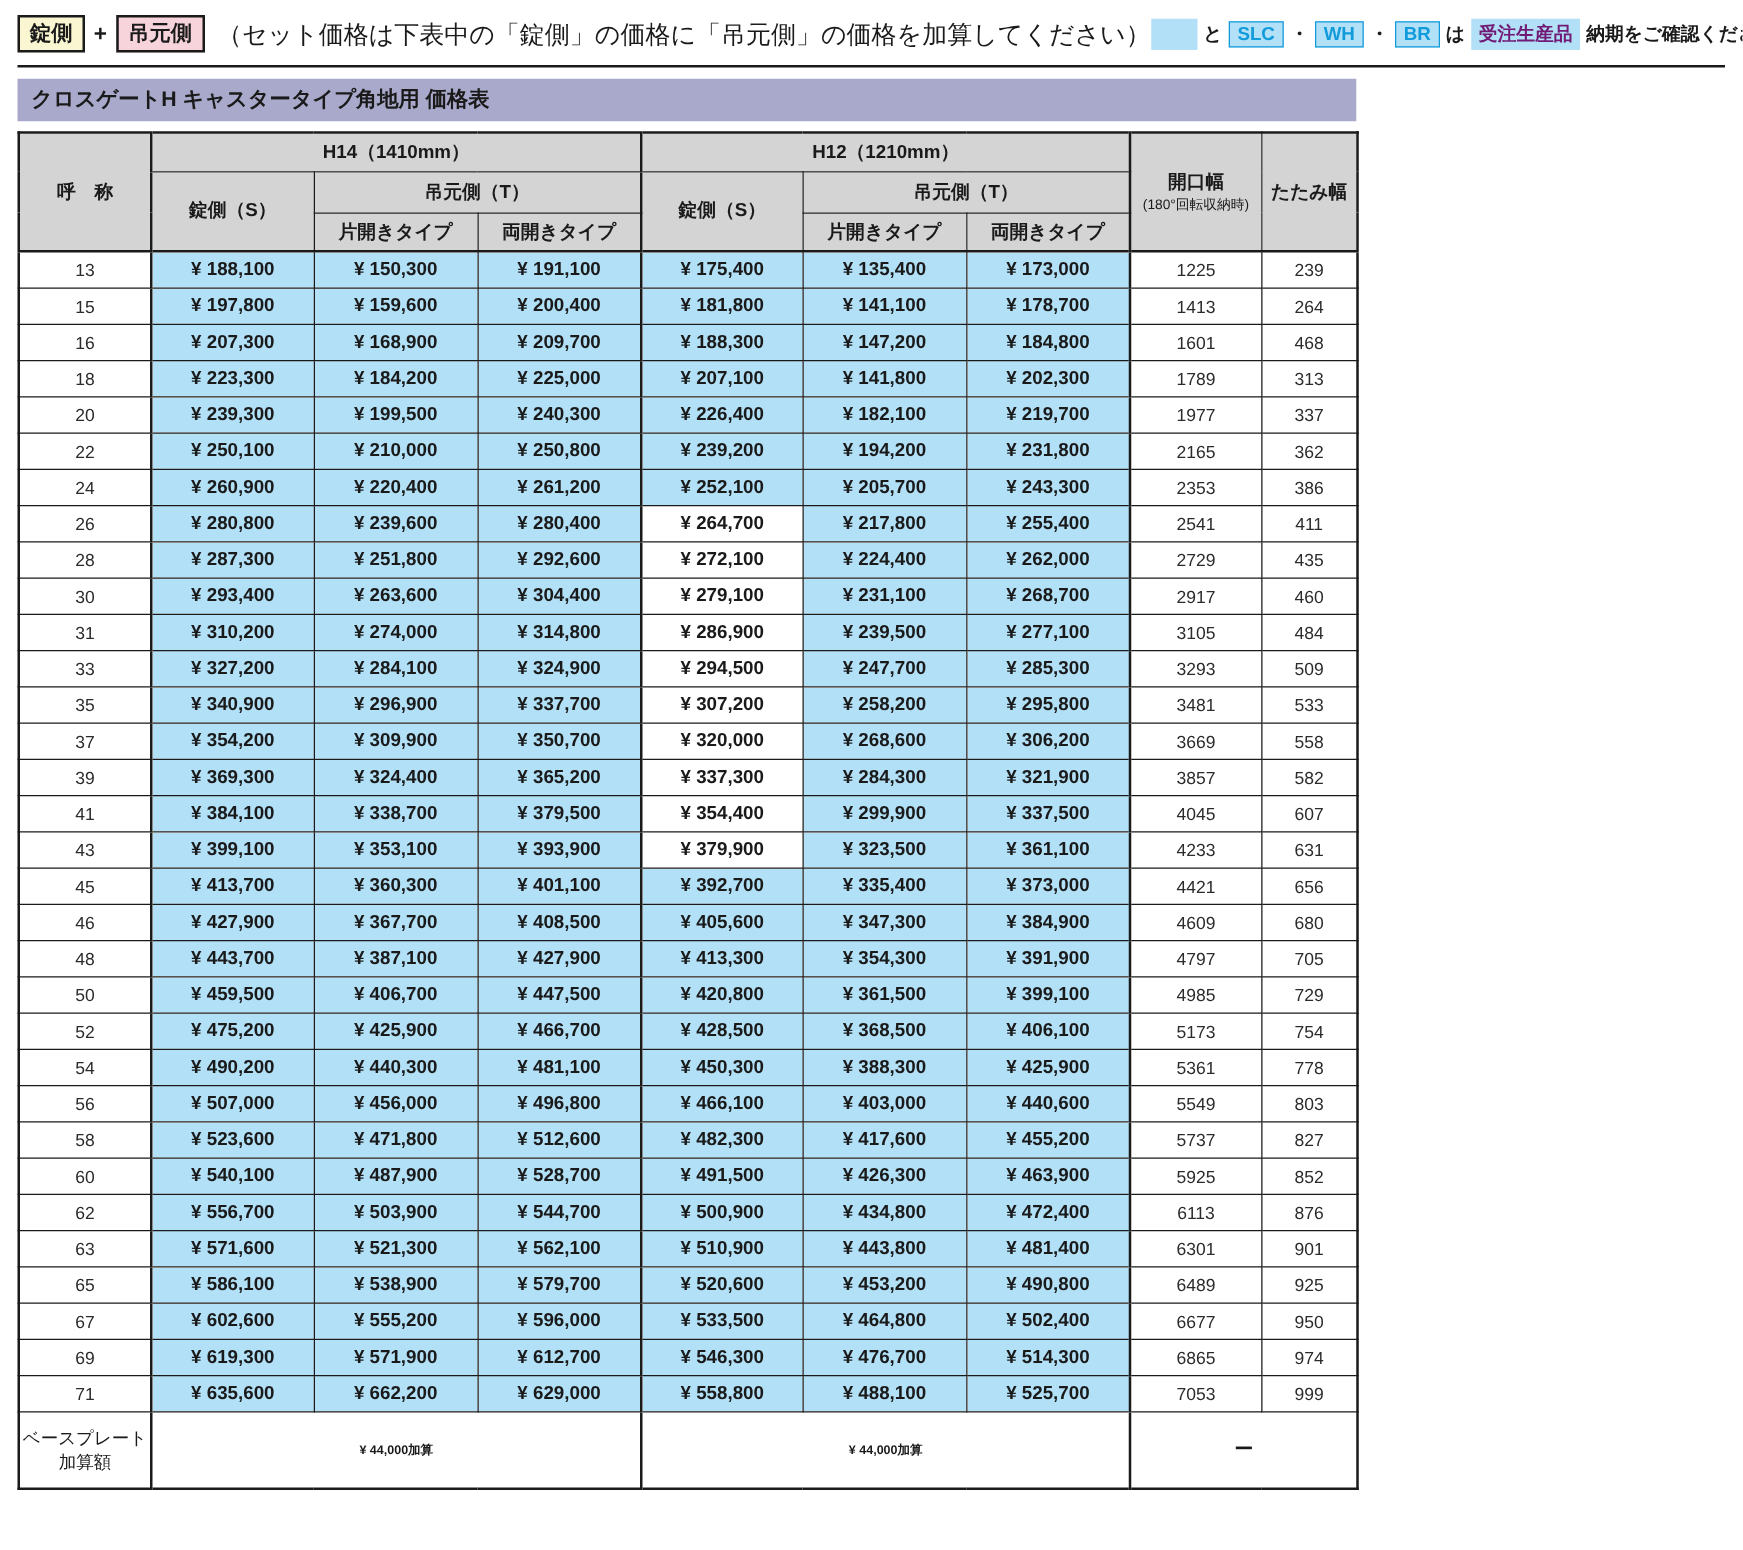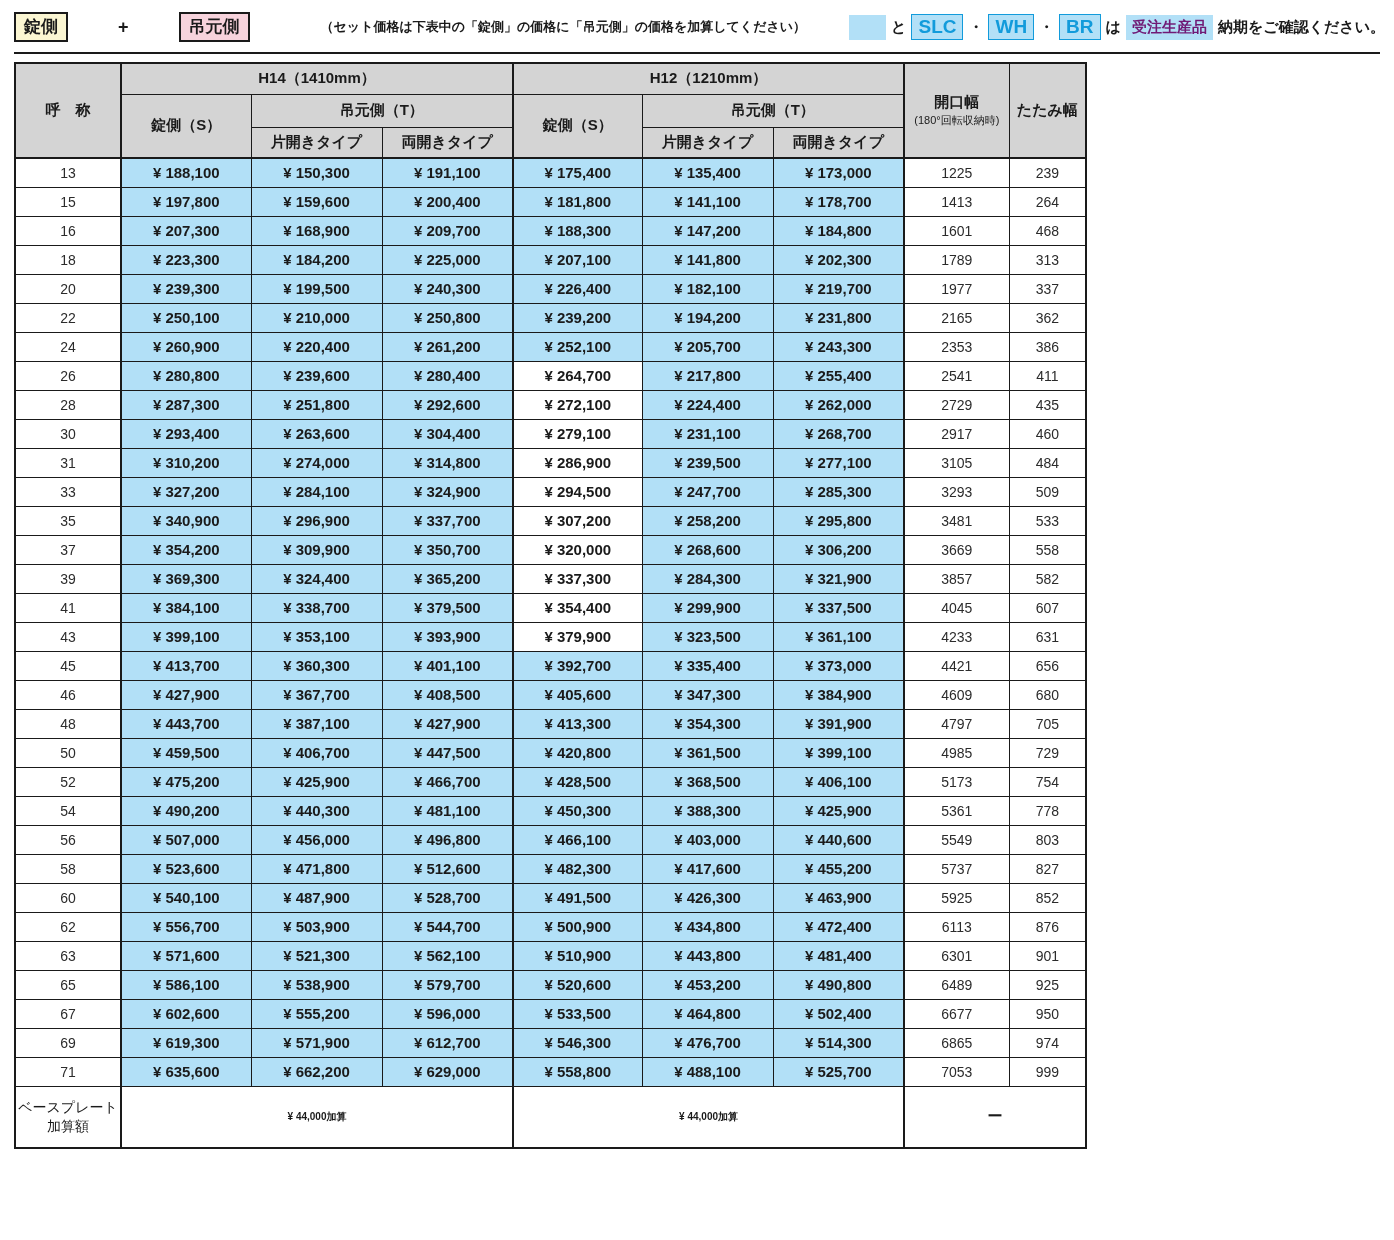--- a/index.html
+++ b/index.html
@@ -5,36 +5,36 @@
   * { margin:0; padding:0; box-sizing:border-box; }
   html,body { background:#fff; }
   body {
     width:1394px; height:1240px;
     font-family:"Liberation Sans","DejaVu Sans",sans-serif;
     color:#1a1a1a;
   }
   .page { padding:10px 14px 0 14px; }
 
   
-  .topbar { display:flex; align-items:center; height:34px;gap:43px; }
+  .topbar { display:flex; align-items:center; height:34px; }
   .badge {
     display:inline-block; border:2px solid #1a1a1a; font-weight:bold;
     font-size:17px; padding:2px 8px; line-height:1.3; white-space:nowrap;
   }
   .badge.lock  { background:#fbf6d2; }
   .badge.hinge { background:#f7d3dc; }
   .plus { font-size:18px; font-weight:bold; margin:0 7px; }
-  .setnote { font-size:13px; margin-left:28px; white-space:nowrap;font-weight:bold; }
+  .setnote { font-size:20px; margin-left:10px; white-space:nowrap; }
 
   .legend-right { margin-left:auto; display:flex; align-items:center; gap:5px;
                   font-size:15px; font-weight:bold; white-space:nowrap; }
   .swatch { width:37px; height:25px; background:#b2e0f7; display:inline-block; }
   .code {
     display:inline-block; border:1px solid #129bdb; color:#129bdb;
-    background:#b2e0f7; font-weight:bold; font-size:19px; padding:1px 6px;
+    background:#b2e0f7; font-weight:bold; font-size:15px; padding:1px 6px;
   }
   .mto {
     display:inline-block; background:#b2e0f7; color:#701a75;
     font-weight:bold; font-size:15px; padding:3px 6px;
   }
 
   .topline { border:none; border-top:2px solid #1a1a1a; margin-top:8px; }
 
   .titlebar {
     width:1071px; background:#a9a9cb; font-weight:bold; font-size:17px;
@@ -81,20 +81,21 @@
       <span>・</span>
       <span class="code">BR</span>
       <span>は</span>
       <span class="mto">受注生産品</span>
       <span>納期をご確認ください。</span>
     </span>
   </div>
 
   <hr class="topline">
 
+  <div class="titlebar">クロスゲートH キャスタータイプ角地用 価格表</div>
 
   <table>
     <colgroup>
       <col style="width:106px">
         <col style="width:130px">
         <col style="width:131px">
         <col style="width:131px">
       <col style="width:129px">
         <col style="width:131px">
         <col style="width:131px">

